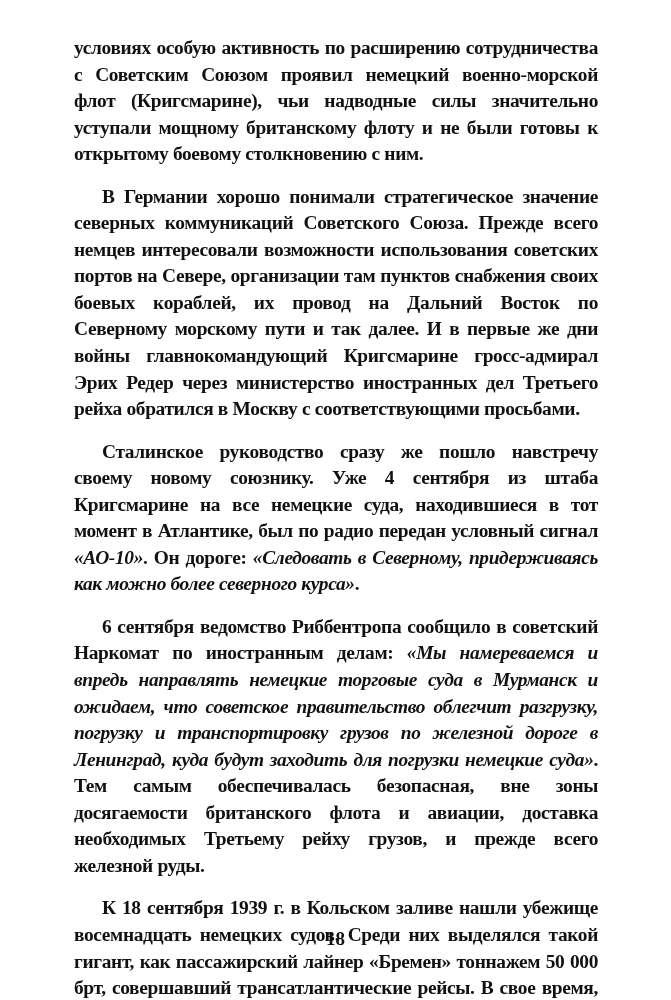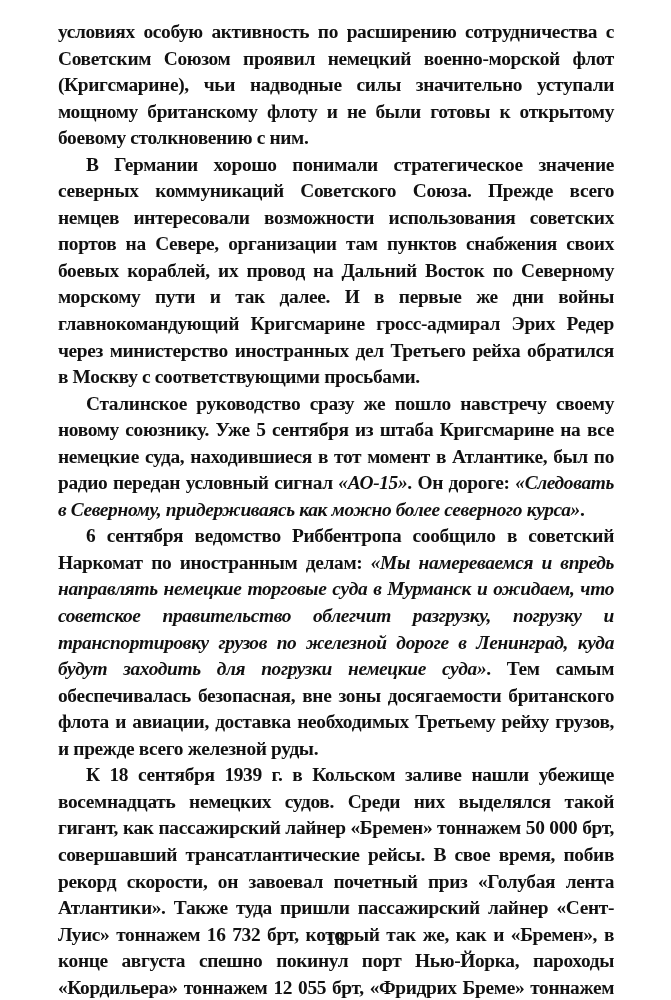--- a/index.html
+++ b/index.html
@@ -3,31 +3,31 @@
 <meta charset="utf-8">
 <style>
   html, body { margin: 0; padding: 0; background: #ffffff; }
   body { width: 671px; height: 1000px; position: relative; overflow: hidden; }
   .page {
     position: absolute; left: 58px; top: 19px; width: 556px;
     font-family: "Liberation Serif", serif;
     font-size: 19.4px; line-height: 26.55px; color: #111;
     text-align: justify; font-weight: bold; letter-spacing: -0.35px;
   }
-  .page p { margin: 0; text-indent: 0; }
+  .page p { margin: 16px; text-indent: 0; }
   .page p.ind { text-indent: 28px; }
   .page em { font-style: italic; }
   .pagenum {
     position: absolute; left: 0; width: 671px; top: 928px; text-align: center;
     font-family: "Liberation Serif", serif; font-size: 19px; font-weight: bold; color: #111;
   }
 </style>
 </head>
 <body>
 
 <div class="page" id="body">
     <p><span>условиях особую активность по расширению сотрудничества с Советским Союзом проявил немецкий военно-морской флот (Кригсмарине), чьи надводные силы значительно уступали мощному британскому флоту и не были готовы к открытому боевому столкновению с ним.</span></p>
     <p class="ind"><span>В Германии хорошо понимали стратегическое значение северных коммуникаций Советского Союза. Прежде всего немцев интересовали возможности использования советских портов на Севере, организации там пунктов снабжения своих боевых кораблей, их провод на Дальний Восток по Северному морскому пути и так далее. И в первые же дни войны главнокомандующий Кригсмарине гросс-адмирал Эрих Редер через министерство иностранных дел Третьего рейха обратился в Москву с соответствующими просьбами.</span></p>
-    <p class="ind"><span>Сталинское руководство сразу же пошло навстречу своему новому союзнику. Уже 5 сентября из штаба Кригсмарине на все немецкие суда, находившиеся в тот момент в Атлантике, был по радио передан условный сигнал </span><em>«АО-15»</em><span>. Он дороге: </span><em>«Следовать в Северному, придерживаясь как можно более северного курса»</em><span>.</span></p>
+    <p class="ind"><span>Сталинское руководство сразу же пошло навстречу своему новому союзнику. Уже 4 сентября из штаба Кригсмарине на все немецкие суда, находившиеся в тот момент в Атлантике, был по радио передан условный сигнал </span><em>«АО-10»</em><span>. Он дороге: </span><em>«Следовать в Северному, придерживаясь как можно более северного курса»</em><span>.</span></p>
     <p class="ind"><span>6 сентября ведомство Риббентропа сообщило в советский Наркомат по иностранным делам: </span><em>«Мы намереваемся и впредь направлять немецкие торговые суда в Мурманск и ожидаем, что советское правительство облегчит разгрузку, погрузку и транспортировку грузов по железной дороге в Ленинград, куда будут заходить для погрузки немецкие суда»</em><span>. Тем самым обеспечивалась безопасная, вне зоны досягаемости британского флота и авиации, доставка необходимых Третьему рейху грузов, и прежде всего железной руды.</span></p>
     <p class="ind"><span>К 18 сентября 1939 г. в Кольском заливе нашли убежище восемнадцать немецких судов. Среди них выделялся такой гигант, как пассажирский лайнер «Бремен» тоннажем 50 000 брт, совершавший трансатлантические рейсы. В свое время, побив рекорд скорости, он завоевал почетный приз «Голубая лента Атлантики». Также туда пришли пассажирский лайнер «Сент-Луис» тоннажем 16 732 брт, который так же, как и «Бремен», в конце августа спешно покинул порт Нью-Йорка, пароходы «Кордильера» тоннажем 12 055 брт, «Фридрих Бреме» тоннажем 10 397 брт и «Фёниция» тоннажем 4124 брт. Все 1847 человек, находившихся на борту судов, были обеспечены советскими властями дополнительной теплой одеждой.</span></p>
   </div>
 <div class="pagenum">18</div>
 
 </body></html>

